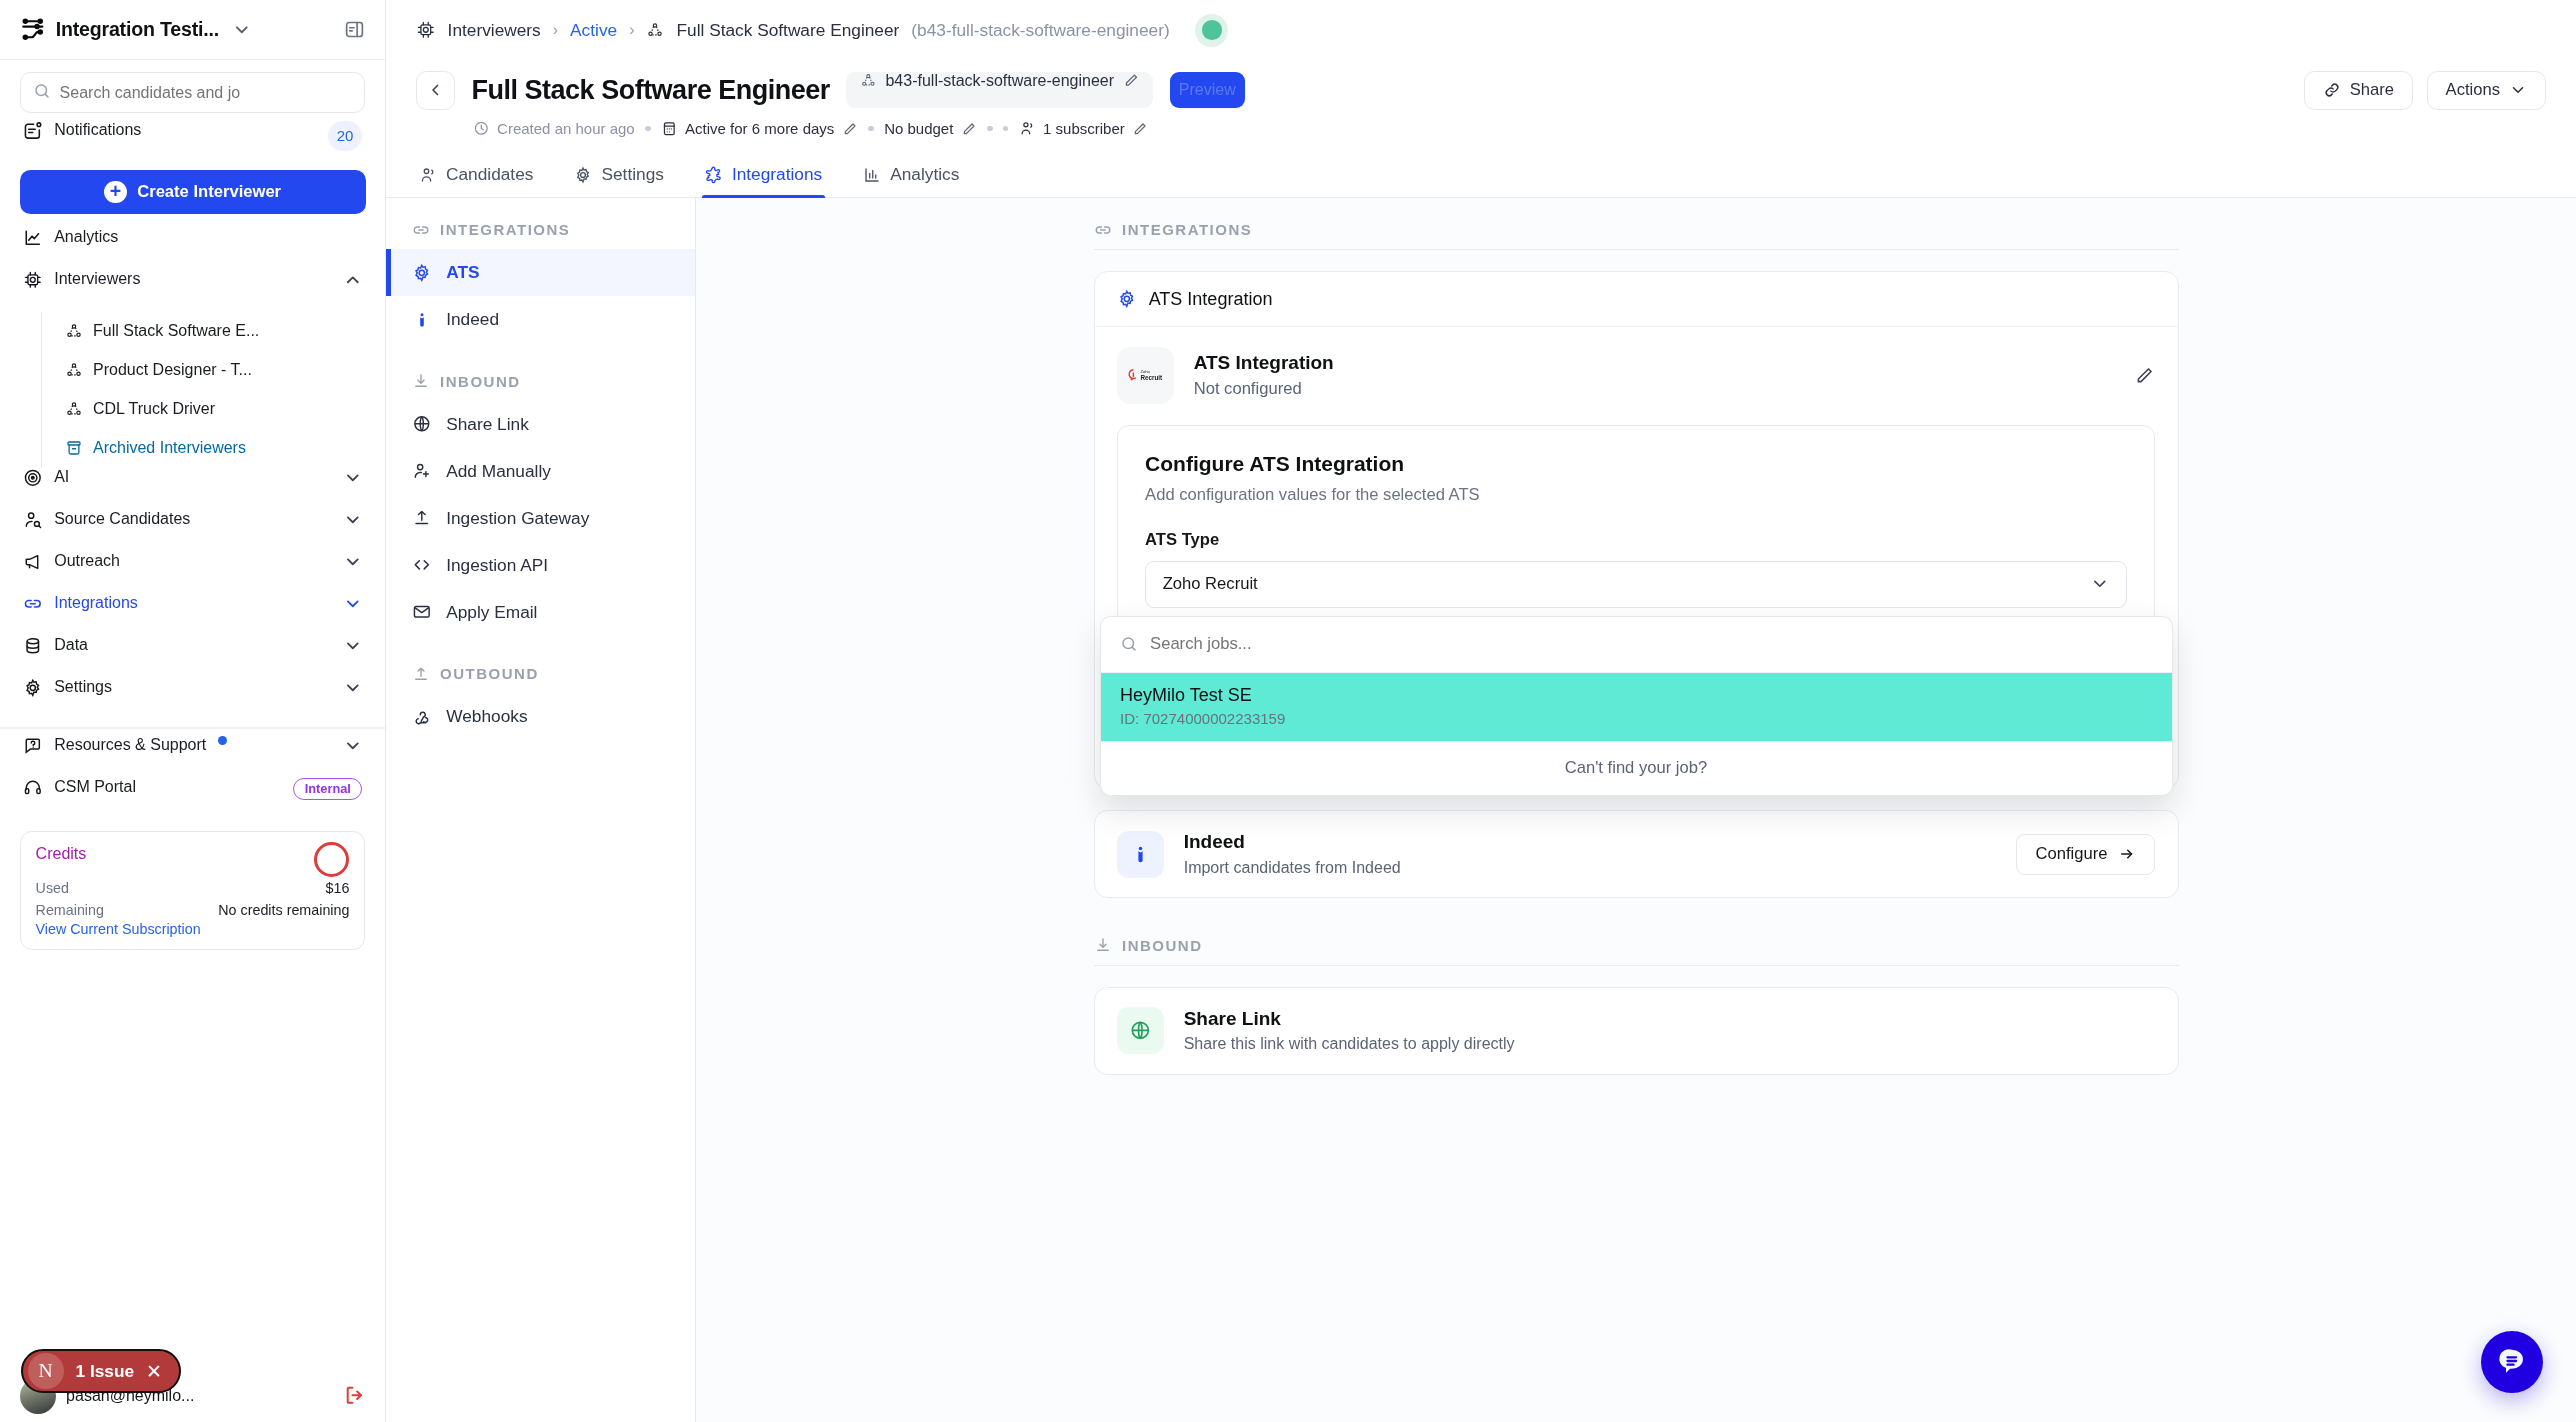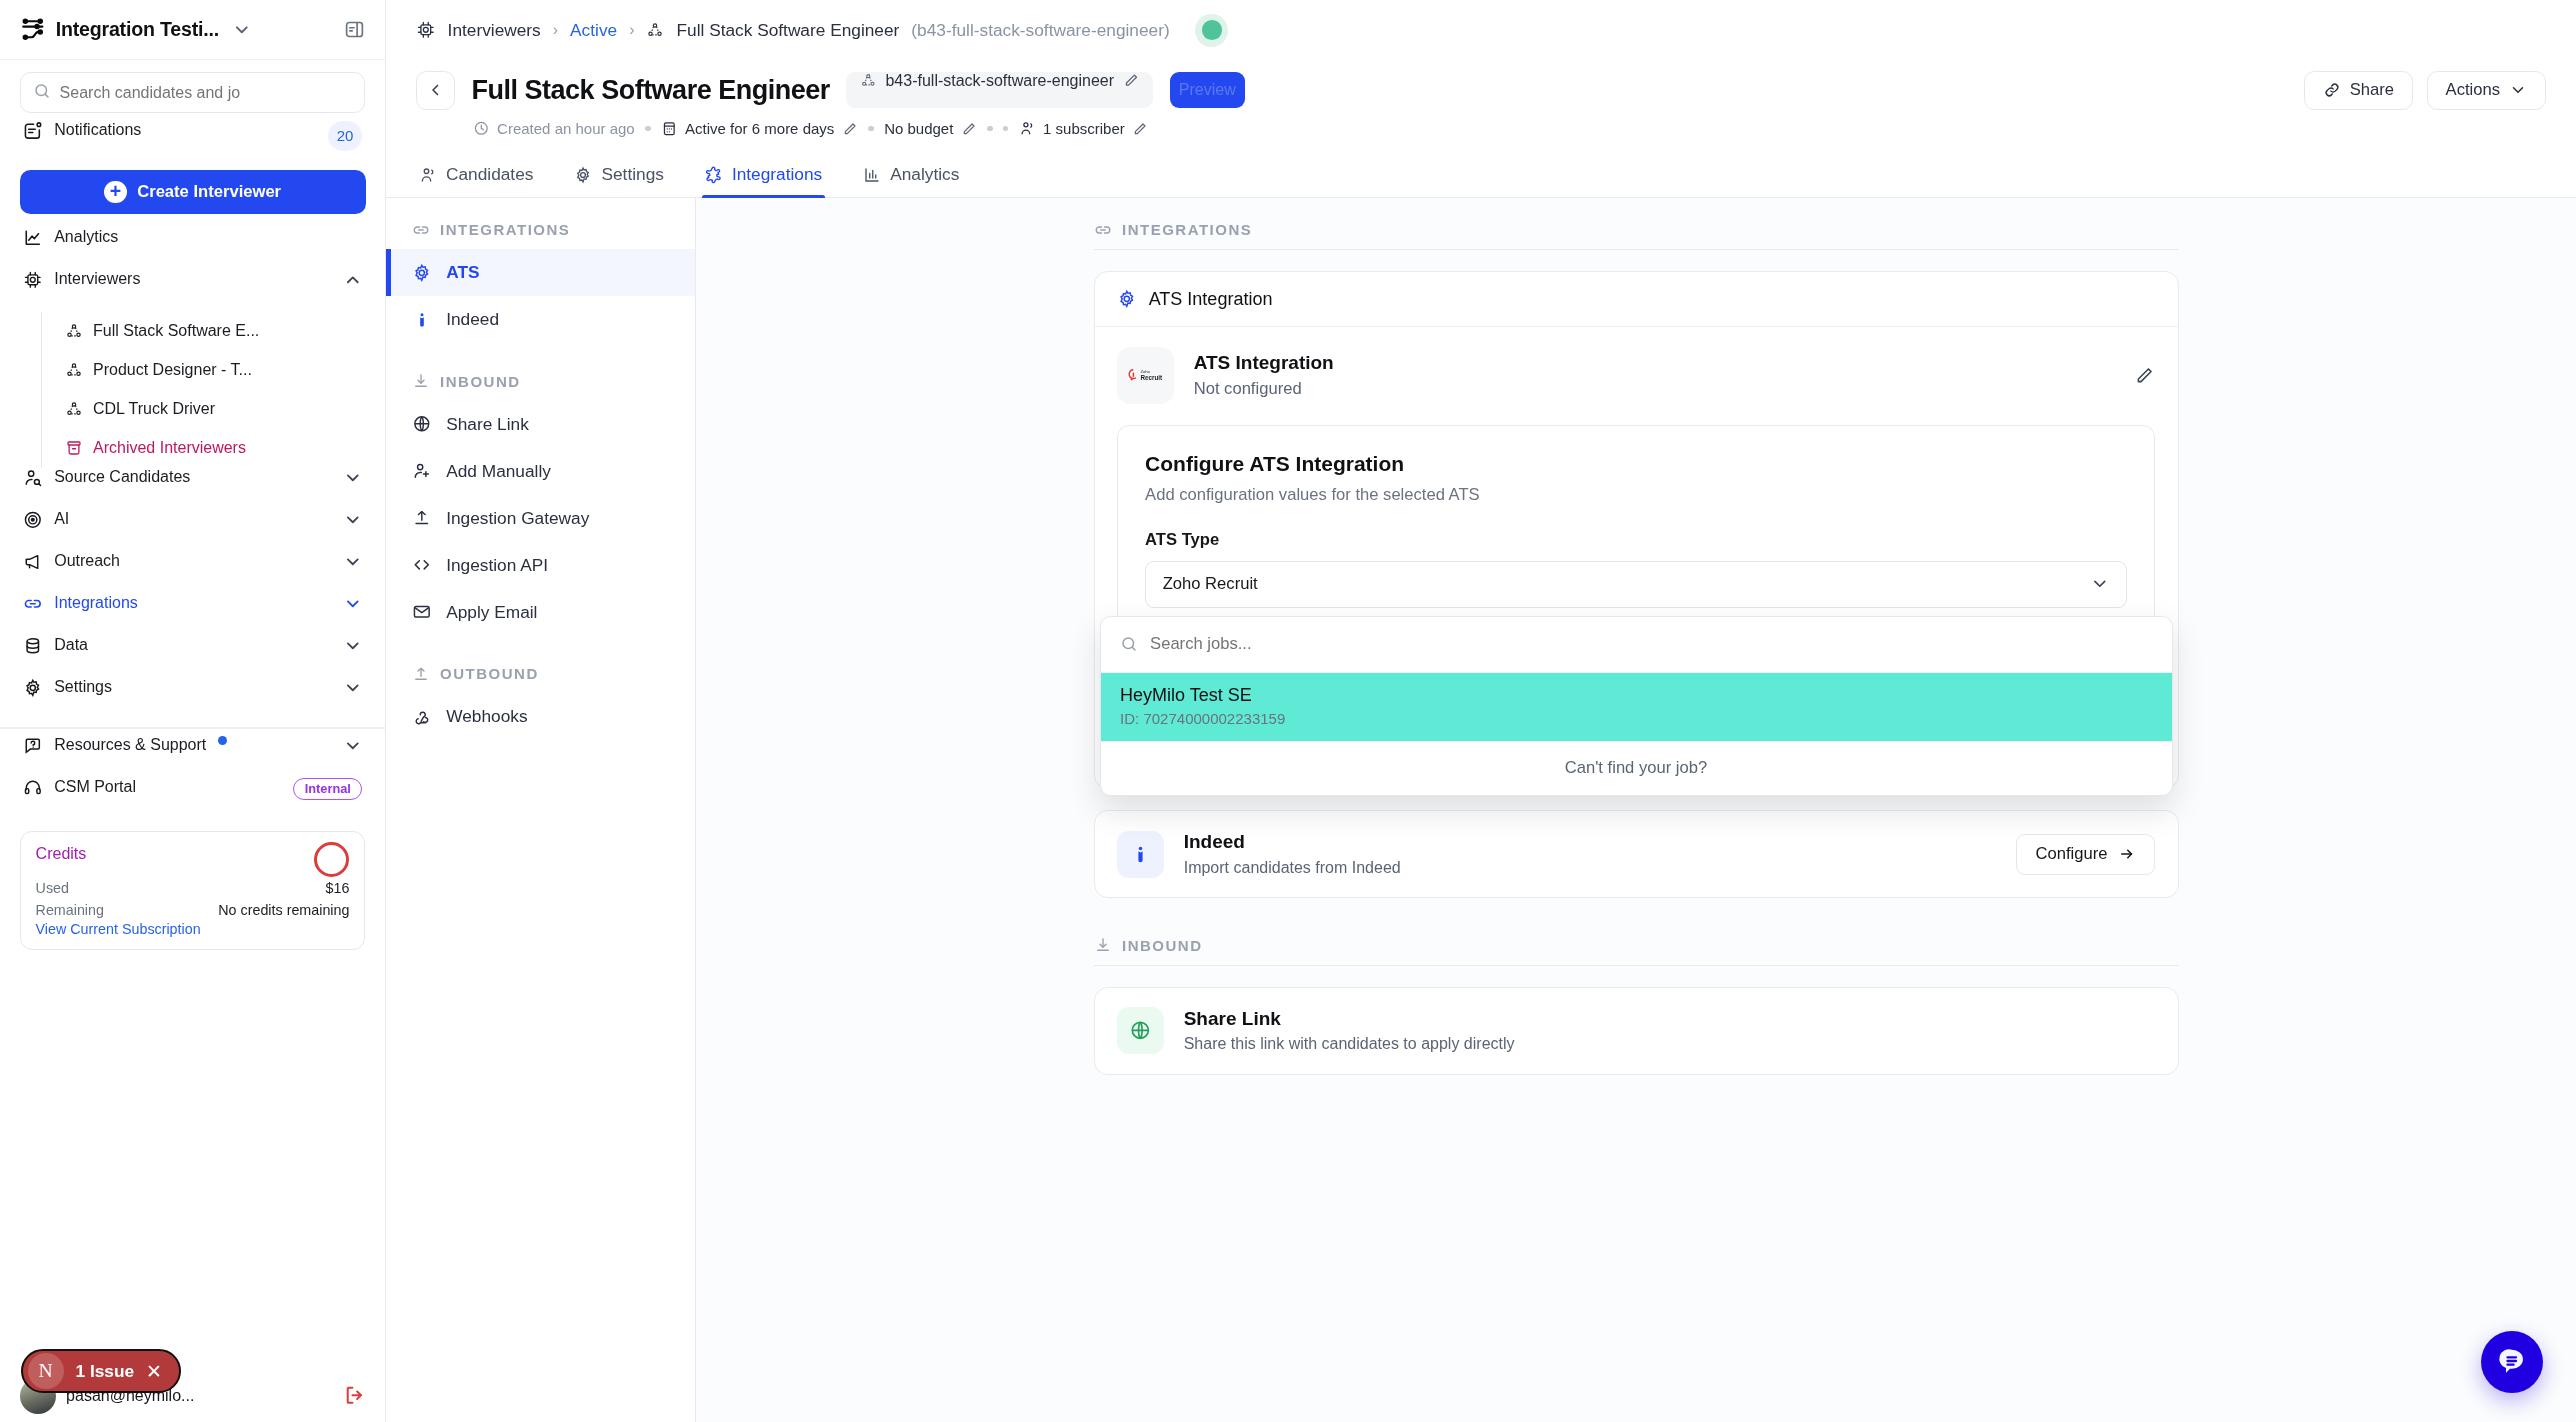--- a/index.html
+++ b/index.html
@@ -74,21 +74,21 @@
     font-size: 19.6px; font-weight: 700; line-height: 1;
   }
 
   .sb-sub {
     margin-left: 41px; padding-left: 18px; border-left: 1.5px solid #e5e7eb;
   }
   .sb-subrow {
     height: 39px; display: flex; align-items: center; gap: 10.5px;
     font-size: 16px; color: #1b1d23; cursor: pointer; padding-left: 4.5px;
   }
-  .sb-subrow.muted { color: #be185d; }
+  .sb-subrow.muted { color: #0369a1; }
   .sb-subrow .ic { width: 18px; height: 18px; flex: 0 0 18px; display:flex; }
 
   .sb-divider { height: 1.5px; background: #eef0f3; margin: 7.5px 0; }
 
   .pill-internal {
     border: 1.5px solid #a855f7; color: #9333ea; border-radius: 12px;
     font-size: 12.8px; font-weight: 600; padding: 2.3px 10.5px;
   }
   .dot-blue { width: 9px; height: 9px; border-radius: 50%; background: #2563eb; }
 
@@ -457,46 +457,46 @@
               <path d="M5.5 8v10a2 2 0 0 0 2 2h9a2 2 0 0 0 2-2V8"></path>
               <path d="M10 13h4"></path>
             </svg>
         </span>
         <span>Archived Interviewers</span>
       </div>
     </div>
 
     <div class="sb-row">
       <span class="ic">
+        <svg viewBox="0 0 24 24" width="19.6" height="19.6" fill="none" stroke="currentColor" stroke-width="1.8">
+            <circle cx="12" cy="12" r="9"></circle>
+            <circle cx="12" cy="12" r="5"></circle>
+            <circle cx="12" cy="12" r="1.6" fill="currentColor"></circle>
+          </svg>
+      </span>
+      <span class="lbl">AI</span>
+      <span class="tail">
+          <span class="chev">
+        <svg viewBox="0 0 24 24" width="19.6" height="19.6" fill="none" stroke="currentColor" stroke-width="2.2" stroke-linecap="round" stroke-linejoin="round">
+              <polyline points="6 9 12 15 18 9"></polyline>
+            </svg>
+      </span>
+        </span>
+    </div>
+
+    <div class="sb-row">
+      <span class="ic">
         <svg viewBox="0 0 24 24" width="19.6" height="19.6" fill="none" stroke="currentColor" stroke-width="1.8" stroke-linecap="round">
             <circle cx="10" cy="7" r="3.2"></circle>
             <path d="M4 20c0-3.3 2.7-6 6-6h1"></path>
             <circle cx="17" cy="17" r="3"></circle>
             <path d="M19.3 19.3 21.5 21.5"></path>
           </svg>
       </span>
       <span class="lbl">Source Candidates</span>
-      <span class="tail">
-          <span class="chev">
-        <svg viewBox="0 0 24 24" width="19.6" height="19.6" fill="none" stroke="currentColor" stroke-width="2.2" stroke-linecap="round" stroke-linejoin="round">
-              <polyline points="6 9 12 15 18 9"></polyline>
-            </svg>
-      </span>
-        </span>
-    </div>
-
-    <div class="sb-row">
-      <span class="ic">
-        <svg viewBox="0 0 24 24" width="19.6" height="19.6" fill="none" stroke="currentColor" stroke-width="1.8">
-            <circle cx="12" cy="12" r="9"></circle>
-            <circle cx="12" cy="12" r="5"></circle>
-            <circle cx="12" cy="12" r="1.6" fill="currentColor"></circle>
-          </svg>
-      </span>
-      <span class="lbl">AI</span>
       <span class="tail">
           <span class="chev">
         <svg viewBox="0 0 24 24" width="19.6" height="19.6" fill="none" stroke="currentColor" stroke-width="2.2" stroke-linecap="round" stroke-linejoin="round">
               <polyline points="6 9 12 15 18 9"></polyline>
             </svg>
       </span>
         </span>
     </div>
 
     <div class="sb-row">

